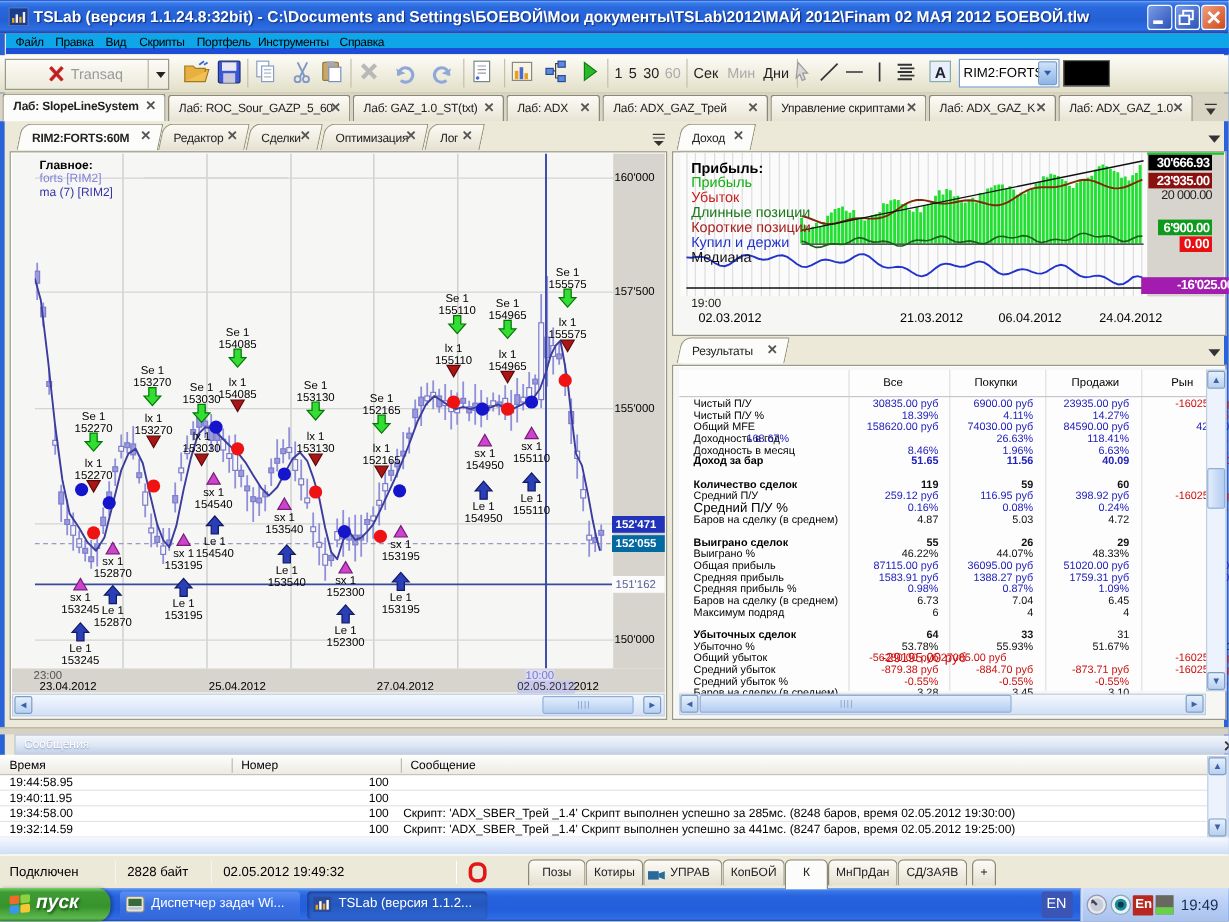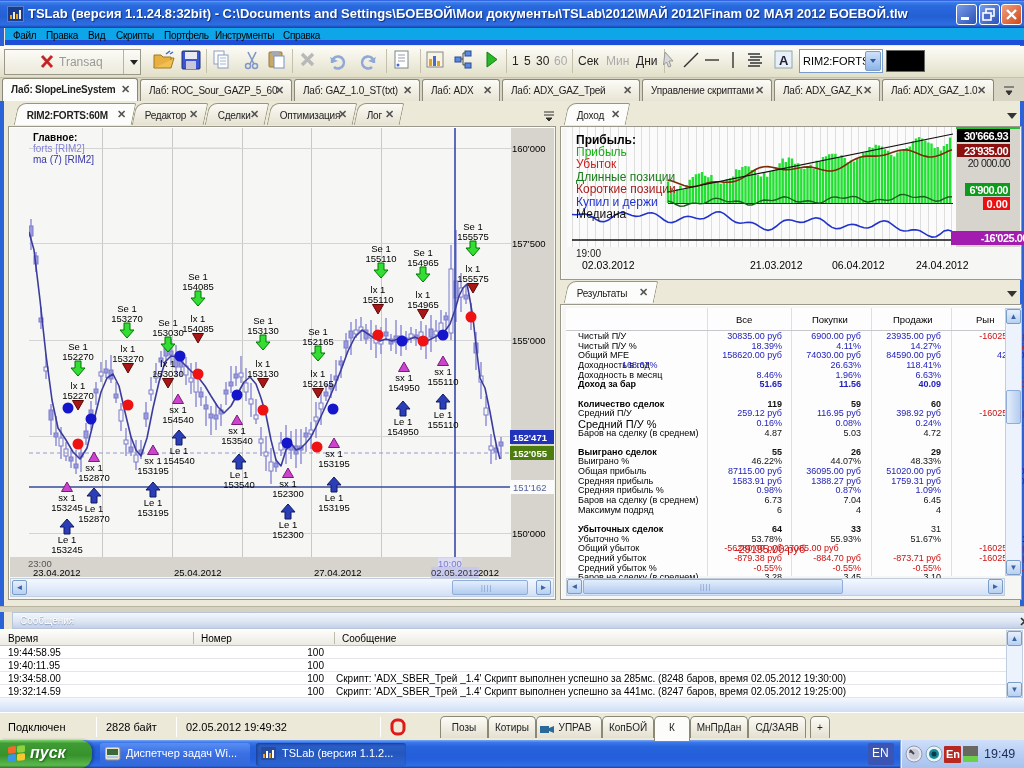--- a/index.html
+++ b/index.html
@@ -456,21 +456,21 @@
     <text x="33" y="141" font-size="10" font-weight="bold" fill="#000">Главное:</text>
     <text x="33" y="152" font-size="10" fill="#8484d8">forts [RIM2]</text>
     <text x="33" y="163" font-size="10" fill="#3434a8">ma (7) [RIM2]</text>
     <line x1="120" y1="148" x2="240" y2="148" stroke="#d8d8d8"></line>
   </svg>
 <div class="abs stext" style="left:512px;top:143px">160'000</div>
 <div class="abs stext" style="left:512px;top:238px">157'500</div>
 <div class="abs stext" style="left:512px;top:335px">155'000</div>
 <div class="abs stext" style="left:512px;top:528px">150'000</div>
 <div class="abs" style="left:510px;top:430px;width:44px;height:14px;background:#2233bb;color:#fff;font-size:9.5px;font-weight:bold;padding:2px 0 0 3px">152'471</div>
-<div class="abs" style="left:510px;top:446px;width:44px;height:14px;background:#4d7c0f;color:#fff;font-size:9.5px;font-weight:bold;padding:2px 0 0 3px">152'055</div>
+<div class="abs" style="left:510px;top:446px;width:44px;height:14px;background:#0369a1;color:#fff;font-size:9.5px;font-weight:bold;padding:2px 0 0 3px">152'055</div>
 <div class="abs" style="left:510px;top:480px;width:44px;height:14px;background:#fbfbfb;color:#55639a;font-size:9.5px;padding:2px 0 0 3px">151'162</div>
 <div class="abs" style="left:28px;top:558px;font-size:9.5px;color:#555">23:00</div>
 <div class="abs" style="left:33px;top:567px;font-size:9.5px;color:#000">23.04.2012</div>
 <div class="abs" style="left:174px;top:567px;font-size:9.5px;color:#000">25.04.2012</div>
 <div class="abs" style="left:314px;top:567px;font-size:9.5px;color:#000">27.04.2012</div>
 <div class="abs" style="left:438px;top:558px;font-size:9.5px;color:#7a7ad0;background:#dcdcf4">10:00</div>
 <div class="abs" style="left:431px;top:567px;font-size:9.5px;color:#333;background:#c8c8ec">02.05.2012</div>
 <div class="abs" style="left:478px;top:567px;font-size:9.5px;color:#000">2012</div>
 
 <div class="abs" style="left:10px;top:578px;width:544px;height:19px;background:linear-gradient(180deg,#f4f8fe,#d2e0f6);border:1px solid #c0cede"></div>

